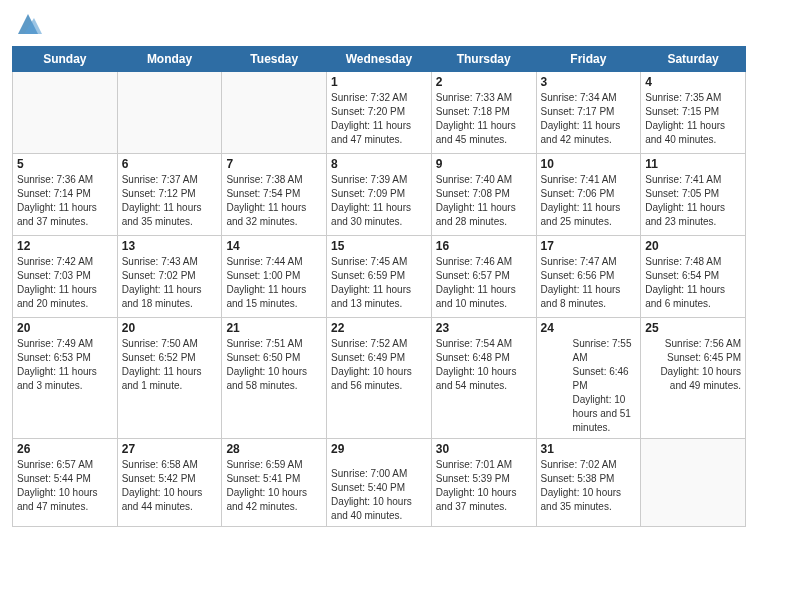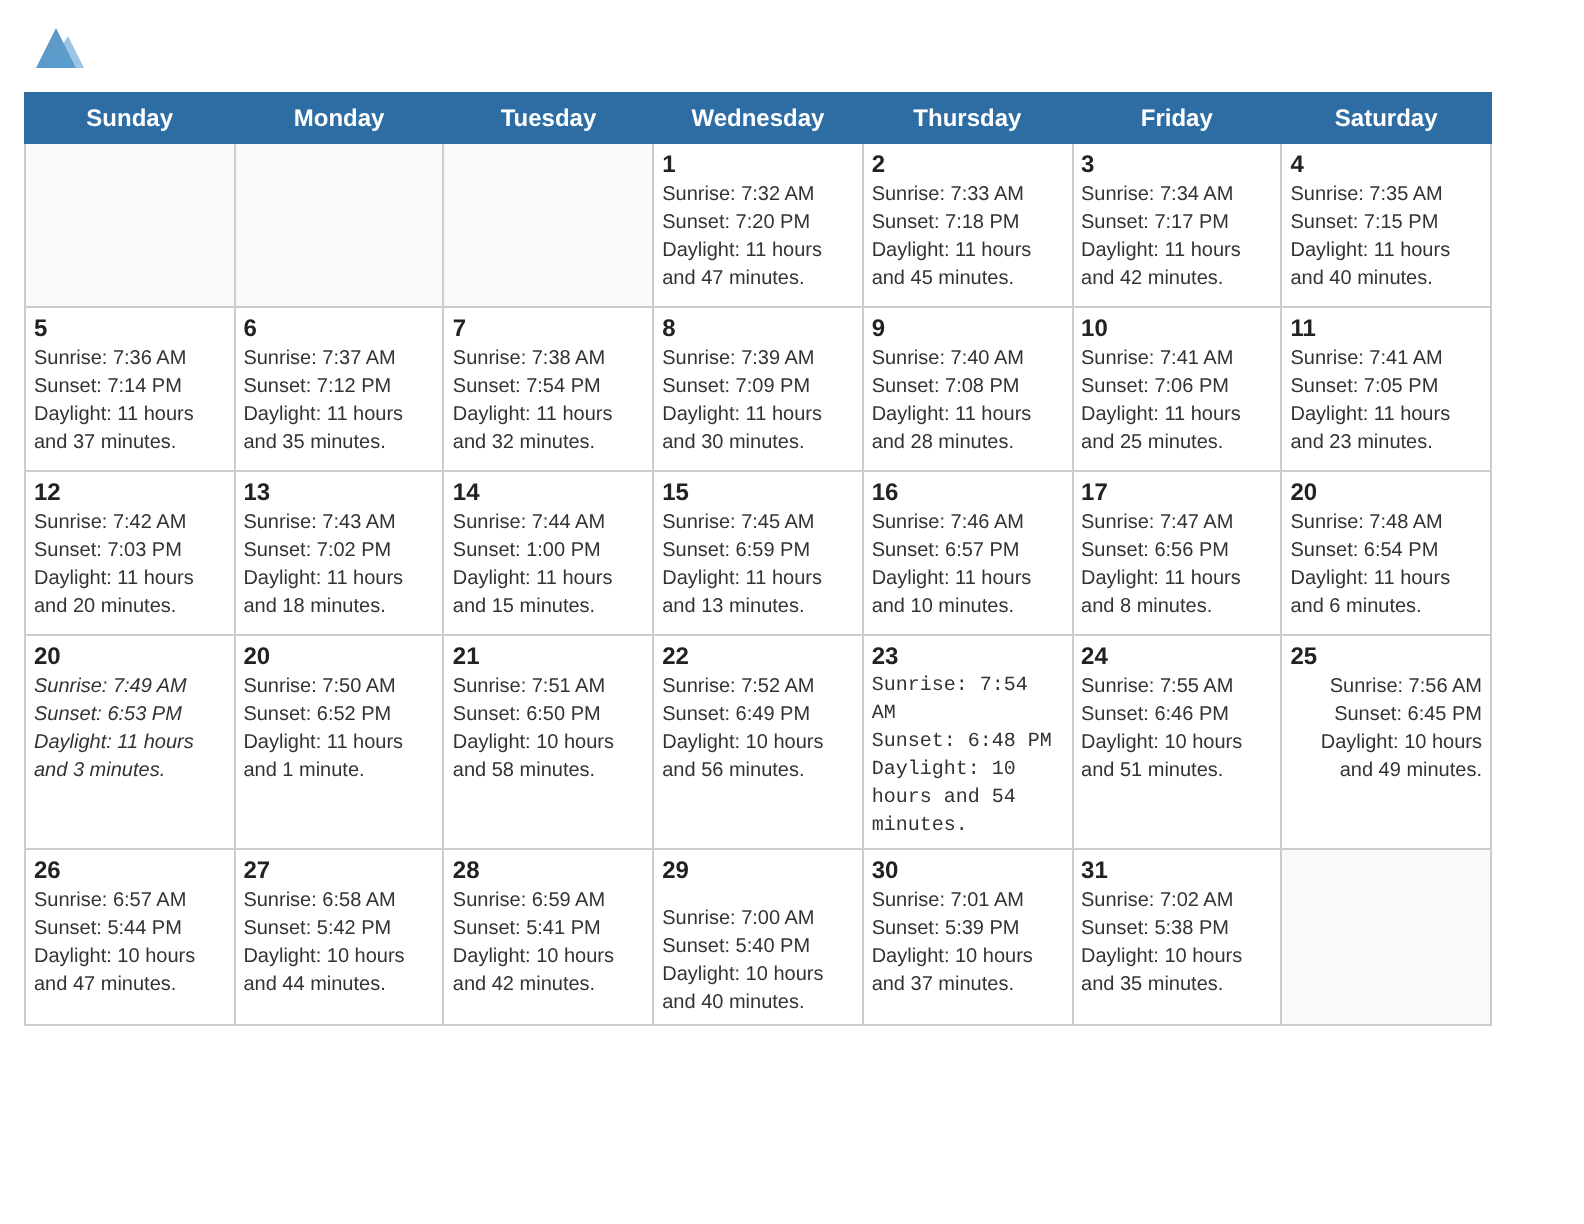--- a/index.html
+++ b/index.html
@@ -237,21 +237,21 @@
           <td class="cal-cell">
             <div class="day-num">20</div>
             <div class="cell-info" style="white-space: pre-line;">Sunrise: 7:48 AM
 Sunset: 6:54 PM
 Daylight: 11 hours and 6 minutes.</div>
           </td>
         </tr>
         <tr>
           <td class="cal-cell">
             <div class="day-num">20</div>
-            <div class="cell-info" style="white-space: pre-line; font-style: italic;">Sunrise: 7:49 AM
+            <div class="cell-info" style="white-space: pre-line;">Sunrise: 7:49 AM
 Sunset: 6:53 PM
 Daylight: 11 hours and 3 minutes.</div>
           </td>
           <td class="cal-cell">
             <div class="day-num">20</div>
             <div class="cell-info" style="white-space: pre-line;">Sunrise: 7:50 AM
 Sunset: 6:52 PM
 Daylight: 11 hours and 1 minute.</div>
           </td>
           <td class="cal-cell">
@@ -261,27 +261,27 @@
 Daylight: 10 hours and 58 minutes.</div>
           </td>
           <td class="cal-cell">
             <div class="day-num">22</div>
             <div class="cell-info" style="white-space: pre-line;">Sunrise: 7:52 AM
 Sunset: 6:49 PM
 Daylight: 10 hours and 56 minutes.</div>
           </td>
           <td class="cal-cell">
             <div class="day-num">23</div>
-            <div class="cell-info" style="white-space: pre-line; font-family: Liberation Mono, monospace;">Sunrise: 7:54 AM
+            <div class="cell-info" style="white-space: pre-line;">Sunrise: 7:54 AM
 Sunset: 6:48 PM
 Daylight: 10 hours and 54 minutes.</div>
           </td>
           <td class="cal-cell">
             <div class="day-num">24</div>
-            <div class="cell-info" style="white-space: pre-line;">Sunrise: 7:55 AM
+            <div class="cell-info" style="white-space: pre-line; margin-left: 32px;">Sunrise: 7:55 AM
 Sunset: 6:46 PM
 Daylight: 10 hours and 51 minutes.</div>
           </td>
           <td class="cal-cell">
             <div class="day-num">25</div>
             <div class="cell-info" style="white-space: pre-line; text-align: right;">Sunrise: 7:56 AM
 Sunset: 6:45 PM
 Daylight: 10 hours and 49 minutes.</div>
           </td>
         </tr>

